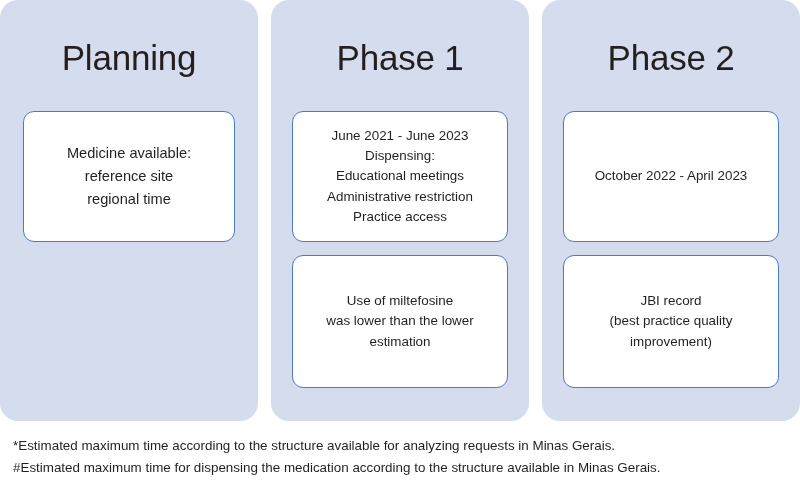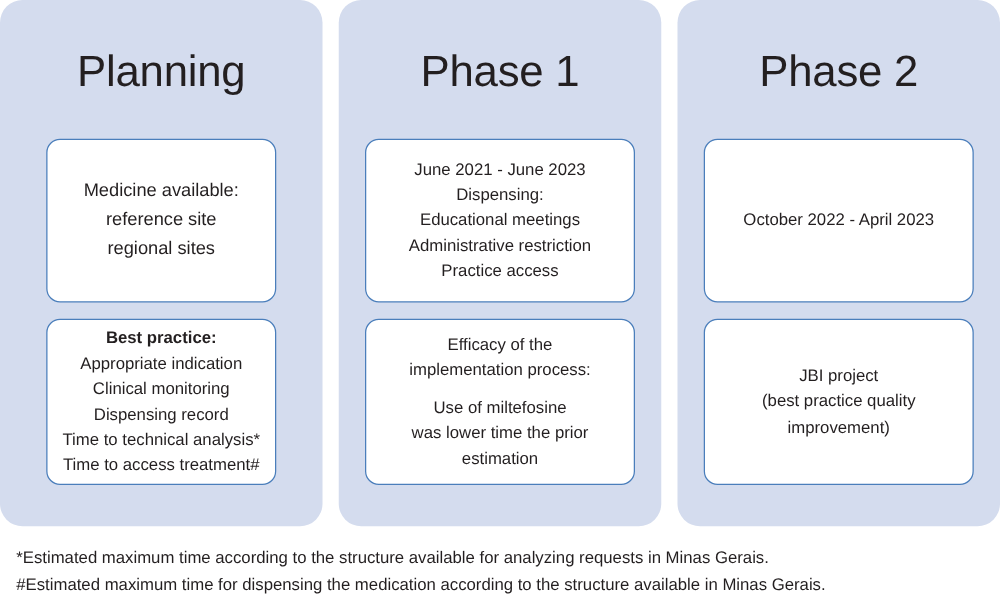--- a/index.html
+++ b/index.html
@@ -55,21 +55,21 @@
     width: 100%;
     flex: 1;
     display: flex;
     flex-direction: column;
     align-items: center;
     justify-content: flex-start;
     padding-top: 36px;
     box-sizing: border-box;
   }
   .card {
-    width: 184px;
+    width: 212px;
     background: #ffffff;
     border: 1.6px solid #4a7ebb;
     border-radius: 11px;
     box-sizing: border-box;
     display: flex;
     flex-direction: column;
     align-items: center;
     justify-content: center;
     text-align: center;
     padding: 8px 6px;
@@ -127,80 +127,66 @@
   <div class="columns">
 
     <div class="panel panel-1">
       <div class="panel-title">Planning</div>
       <div class="cards">
 
         <div class="card top">
           <div class="card-group">
             <div class="card-line">Medicine available:</div>
             <div class="card-line">reference site</div>
-            <div class="card-line">regional sites</div>
-          </div>
-        </div>
-
-        <div class="card bottom">
-          <div class="card-group">
-            <div class="card-line small bold">Best practice:</div>
-            <div class="card-line small">Appropriate indication</div>
-            <div class="card-line small">Clinical monitoring</div>
-            <div class="card-line small">Dispensing record</div>
-            <div class="card-line small">Time to technical analysis*</div>
-            <div class="card-line small">Time to access treatment#</div>
-          </div>
-        </div>
+            <div class="card-line">regional time</div>
+          </div>
+        </div>
+
 
       </div>
     </div>
 
     <div class="panel panel-2">
       <div class="panel-title">Phase 1</div>
       <div class="cards">
 
         <div class="card top">
           <div class="card-group">
             <div class="card-line small">June 2021 - June 2023</div>
             <div class="card-line small">Dispensing:</div>
             <div class="card-line small">Educational meetings</div>
             <div class="card-line small">Administrative restriction</div>
             <div class="card-line small">Practice access</div>
           </div>
         </div>
 
         <div class="card bottom">
           <div class="card-group">
-            <div class="card-line small">Efficacy of the</div>
-            <div class="card-line small">implementation process:</div>
-          </div>
-          <div class="card-group">
             <div class="card-line small">Use of miltefosine</div>
-            <div class="card-line small">was lower time the prior</div>
+            <div class="card-line small">was lower than the lower</div>
             <div class="card-line small">estimation</div>
           </div>
         </div>
 
       </div>
     </div>
 
     <div class="panel panel-3">
       <div class="panel-title">Phase 2</div>
       <div class="cards">
 
         <div class="card top">
           <div class="card-group">
             <div class="card-line small">October 2022 - April 2023</div>
           </div>
         </div>
 
         <div class="card bottom">
           <div class="card-group">
-            <div class="card-line small">JBI project</div>
+            <div class="card-line small">JBI record</div>
             <div class="card-line small">(best practice quality</div>
             <div class="card-line small">improvement)</div>
           </div>
         </div>
 
       </div>
     </div>
 
   </div>
 

